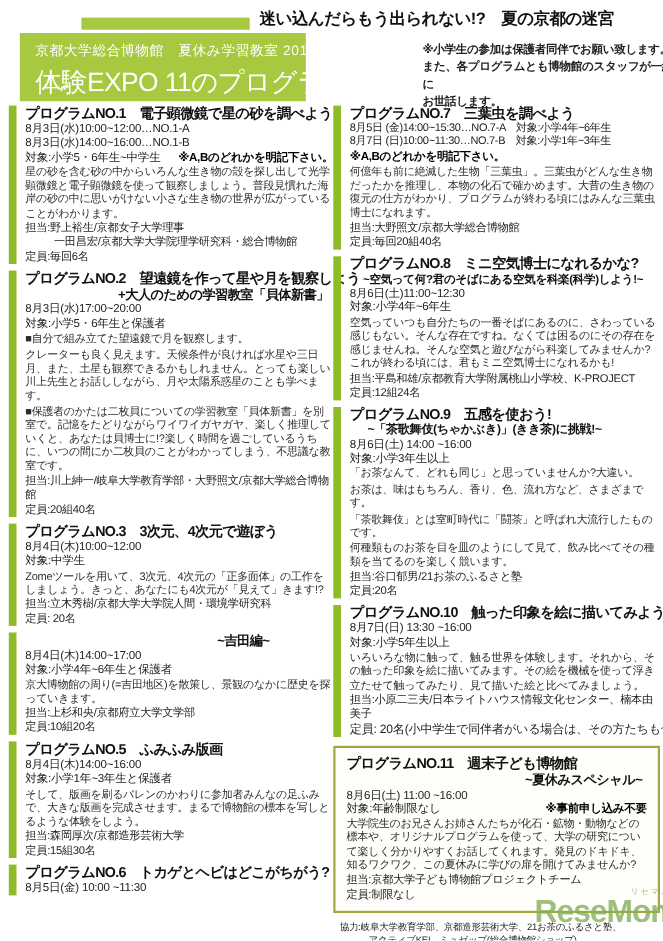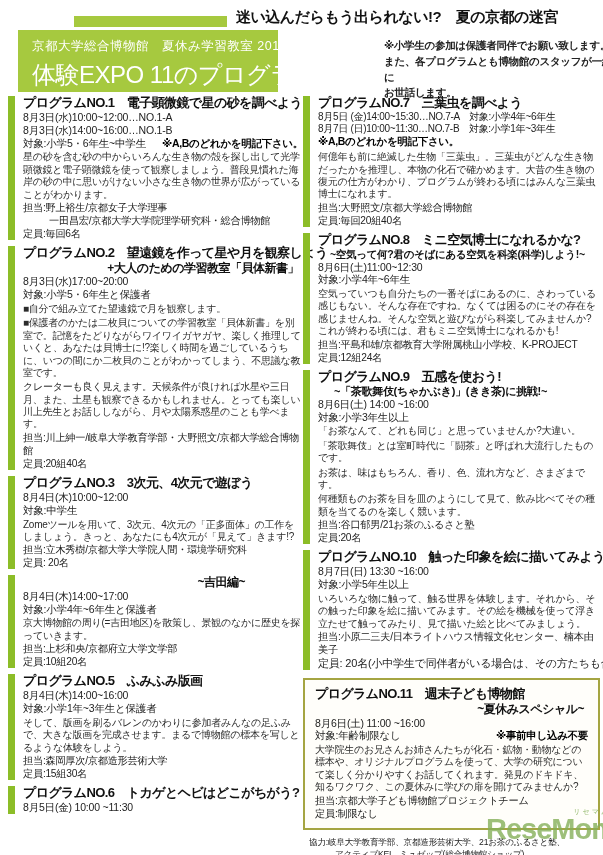--- a/index.html
+++ b/index.html
@@ -83,22 +83,22 @@
     <div class="p-staff staff-indent">一田昌宏/京都大学大学院理学研究科・総合博物館</div>
     <div class="p-cap">定員:毎回6名</div>
   </section>
 
   <section class="program">
     <h2 class="p-title">プログラムNO.2　望遠鏡を作って星や月を観察しよう</h2>
     <div class="p-subtitle sub-right">+大人のための学習教室「貝体新書」</div>
     <div class="p-meta">8月3日(水)17:00~20:00</div>
     <div class="p-meta">対象:小学5・6年生と保護者</div>
     <div class="p-body">■自分で組み立てた望遠鏡で月を観察します。</div>
+    <div class="p-body">クレーターも良く見えます。天候条件が良ければ水星や三日月、また、土星も観察できるかもしれません。とっても楽しい川上先生とお話ししながら、月や太陽系惑星のことも学べます。</div>
     <div class="p-body">■保護者のかたは二枚貝についての学習教室「貝体新書」を別室で。記憶をたどりながらワイワイガヤガヤ、楽しく推理していくと、あなたは貝博士に!?楽しく時間を過ごしているうちに、いつの間にか二枚貝のことがわかってしまう、不思議な教室です。</div>
-    <div class="p-body">クレーターも良く見えます。天候条件が良ければ水星や三日月、また、土星も観察できるかもしれません。とっても楽しい川上先生とお話ししながら、月や太陽系惑星のことも学べます。</div>
     <div class="p-staff">担当:川上紳一/岐阜大学教育学部・大野照文/京都大学総合博物館</div>
     <div class="p-cap">定員:20組40名</div>
   </section>
 
   <section class="program">
     <h2 class="p-title">プログラムNO.3　3次元、4次元で遊ぼう</h2>
     <div class="p-meta">8月4日(木)10:00~12:00</div>
     <div class="p-meta">対象:中学生</div>
     <div class="p-body">Zomeツールを用いて、3次元、4次元の「正多面体」の工作をしましょう。きっと、あなたにも4次元が「見えて」きます!?</div>
     <div class="p-staff">担当:立木秀樹/京都大学大学院人間・環境学研究科</div>
@@ -152,22 +152,22 @@
     <div class="p-staff">担当:平島和雄/京都教育大学附属桃山小学校、K-PROJECT</div>
     <div class="p-cap">定員:12組24名</div>
   </section>
 
   <section class="program">
     <h2 class="p-title">プログラムNO.9　五感を使おう!</h2>
     <div class="p-subtitle sub-indent2">~「茶歌舞伎(ちゃかぶき)」(きき茶)に挑戦!~</div>
     <div class="p-meta">8月6日(土) 14:00 ~16:00</div>
     <div class="p-meta">対象:小学3年生以上</div>
     <div class="p-body">「お茶なんて、どれも同じ」と思っていませんか?大違い。</div>
+    <div class="p-body">お茶は、味はもちろん、香り、色、流れ方など、さまざまです。</div>
     <div class="p-body">「茶歌舞伎」とは室町時代に「闘茶」と呼ばれ大流行したものです。</div>
-    <div class="p-body">お茶は、味はもちろん、香り、色、流れ方など、さまざまです。</div>
     <div class="p-body">何種類ものお茶を目を皿のようにして見て、飲み比べてその種類を当てるのを楽しく競います。</div>
     <div class="p-staff">担当:谷口郁男/21お茶のふるさと塾</div>
     <div class="p-cap">定員:20名</div>
   </section>
 
   <section class="program">
     <h2 class="p-title">プログラムNO.10　触った印象を絵に描いてみよう!</h2>
     <div class="p-meta">8月7日(日) 13:30 ~16:00</div>
     <div class="p-meta">対象:小学5年生以上</div>
     <div class="p-body">いろいろな物に触って、触る世界を体験します。それから、その触った印象を絵に描いてみます。その絵を機械を使って浮き立たせて触ってみたり、見て描いた絵と比べてみましょう。</div>

